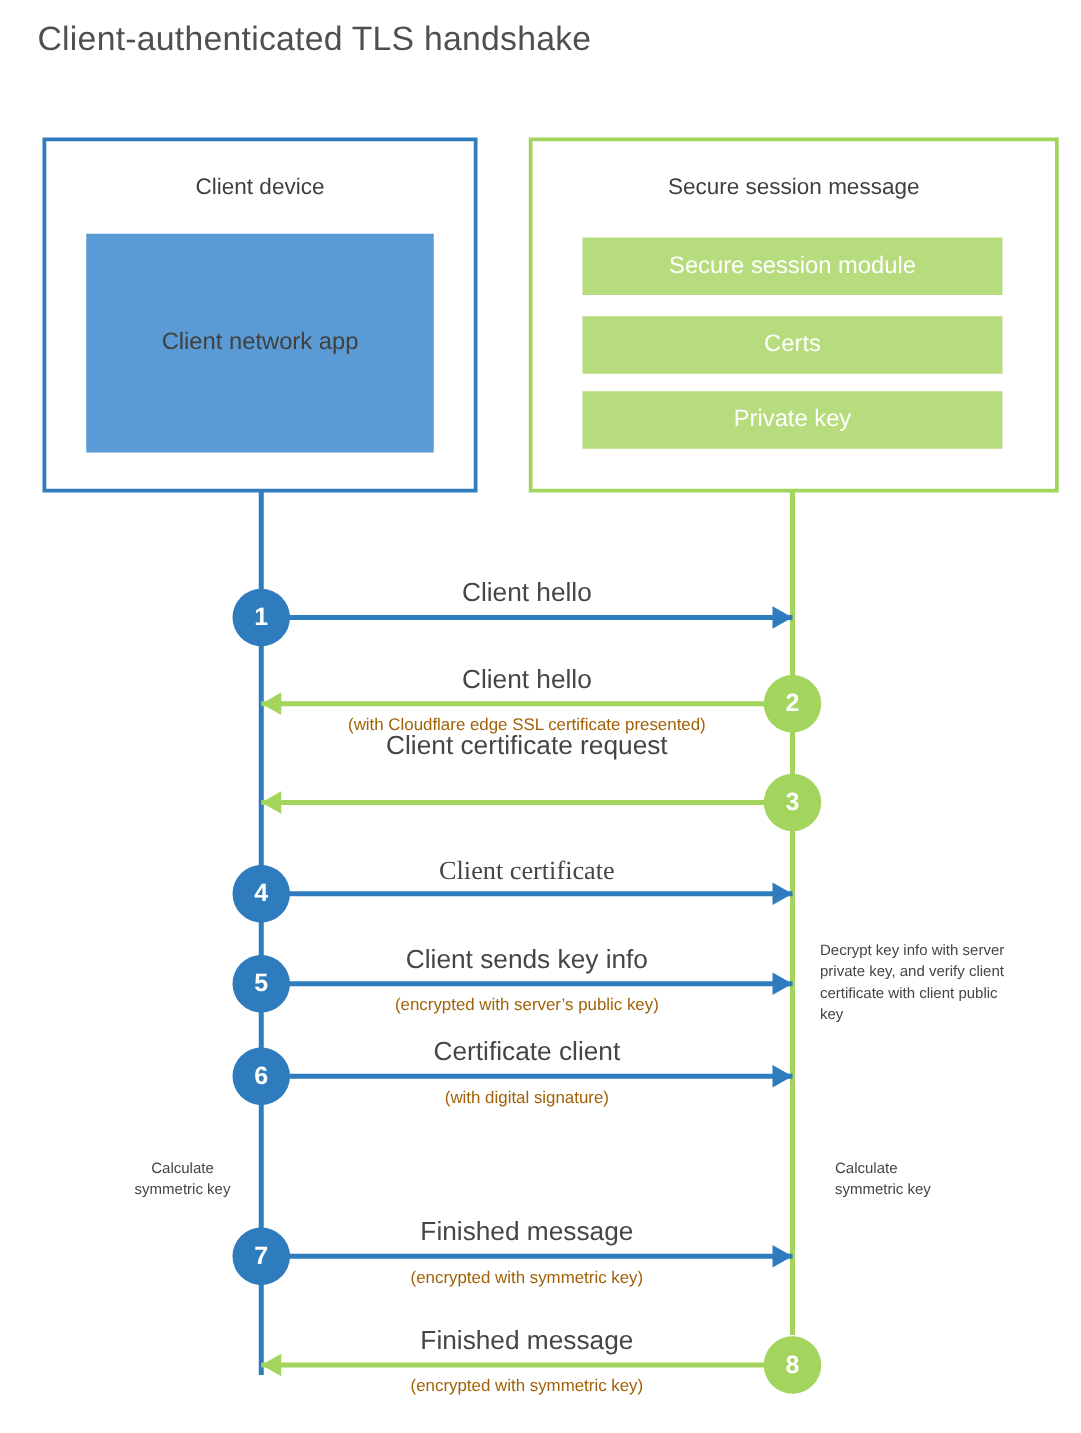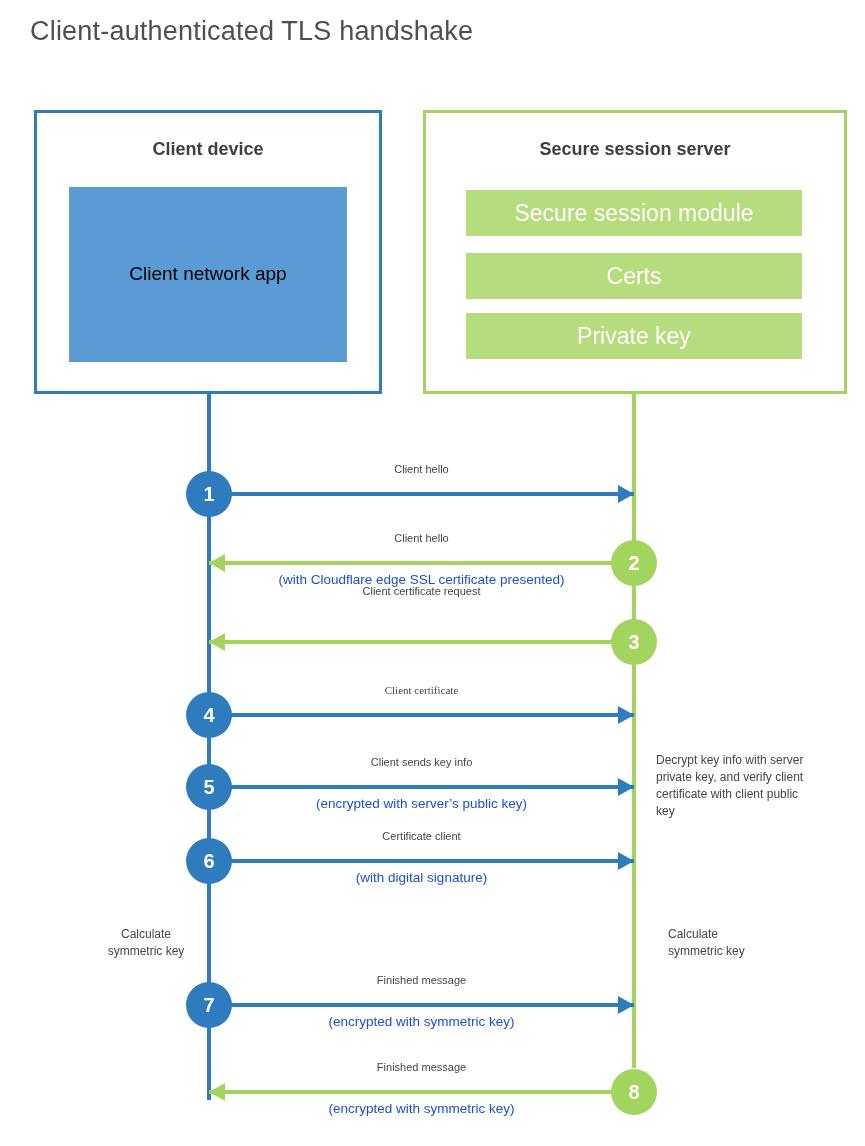--- a/index.html
+++ b/index.html
@@ -14,56 +14,56 @@
   #page-title{
     left:30px;top:16px;
     font-size:27px;font-weight:300;color:#4f4f4f;letter-spacing:.2px;
   }
   
   .entity-box{box-sizing:border-box;border:3px solid;background:#fff;}
   #client-box{left:34px;top:110px;width:348px;height:284px;border-color:var(--blue);}
   #server-box{left:423px;top:110px;width:424px;height:284px;border-color:var(--green);}
   .entity-title{
     width:100%;text-align:center;margin-top:26px;
-    font-size:18px;font-weight:bold;color:#3f3f3f;
+    font-size:18px;font-weight:normal;color:#3f3f3f;
   }
   #client-app-box{
     left:69px;top:187px;width:278px;height:175px;
     background:var(--blue-fill);
     display:flex;align-items:center;justify-content:center;
   }
   #client-app-box span{
     display:inline-block;width:180px;text-align:center;
-    color:#000000;font-size:19px;line-height:1.4;
+    color:#404040;font-size:19px;line-height:1.4;
   }
   .server-bar{
     left:466px;width:336px;height:46px;
     background:var(--green-fill);
     display:flex;align-items:center;justify-content:center;
-    color:#fff;font-size:23px;
+    color:#fff;font-size:19px;
   }
   
   .vline{width:4px;}
   #client-line{left:207px;top:392px;height:708px;background:var(--blue);}
   #server-line{left:632px;top:392px;height:676px;background:var(--green);}
   
   .arrow-line{height:4px;}
   .arrow-head{width:0;height:0;border-top:9px solid transparent;border-bottom:9px solid transparent;}
   .step-circle{
     width:46px;height:46px;border-radius:50%;
     display:flex;align-items:center;justify-content:center;
     color:#fff;font-size:20px;font-weight:bold;z-index:3;
   }
   .step-label{
     left:209px;width:425px;text-align:center;
-    font-size:11px;color:#454545;z-index:2;
+    font-size:21px;color:#454545;z-index:2;
   }
   .step-sub{
     left:209px;width:425px;text-align:center;
-    font-size:13.5px;color:#1d4ed8;z-index:2;
+    font-size:13.5px;color:#a16207;z-index:2;
   }
   
   .note{font-size:12px;color:#454545;line-height:17px;}
   #note-decrypt{left:656px;top:752px;width:158px;text-align:left;}
   #note-calc-left{left:94px;top:926px;width:104px;text-align:center;}
   #note-calc-right{left:668px;top:926px;width:104px;text-align:left;}
 </style>
 </head>
 <body>
 
@@ -72,21 +72,21 @@
   <div id="page-title" class="abs">Client-authenticated TLS handshake</div>
 
   <div id="client-box" class="abs entity-box">
     <div class="entity-title">Client device</div>
   </div>
   <div id="client-app-box" class="abs">
     <span>Client network app</span>
   </div>
 
   <div id="server-box" class="abs entity-box">
-    <div class="entity-title">Secure session server</div>
+    <div class="entity-title">Secure session message</div>
   </div>
   <div class="abs server-bar" style="top:190px">Secure session module</div>
   <div class="abs server-bar" style="top:253px">Certs</div>
   <div class="abs server-bar" style="top:313px">Private key</div>
 
   <div id="client-line" class="abs vline"></div>
   <div id="server-line" class="abs vline"></div>
 
   <div id="steps">
       <div class="abs arrow-line" style="left: 209px; top: 492px; width: 425px; background: rgb(46, 124, 190);"></div>

